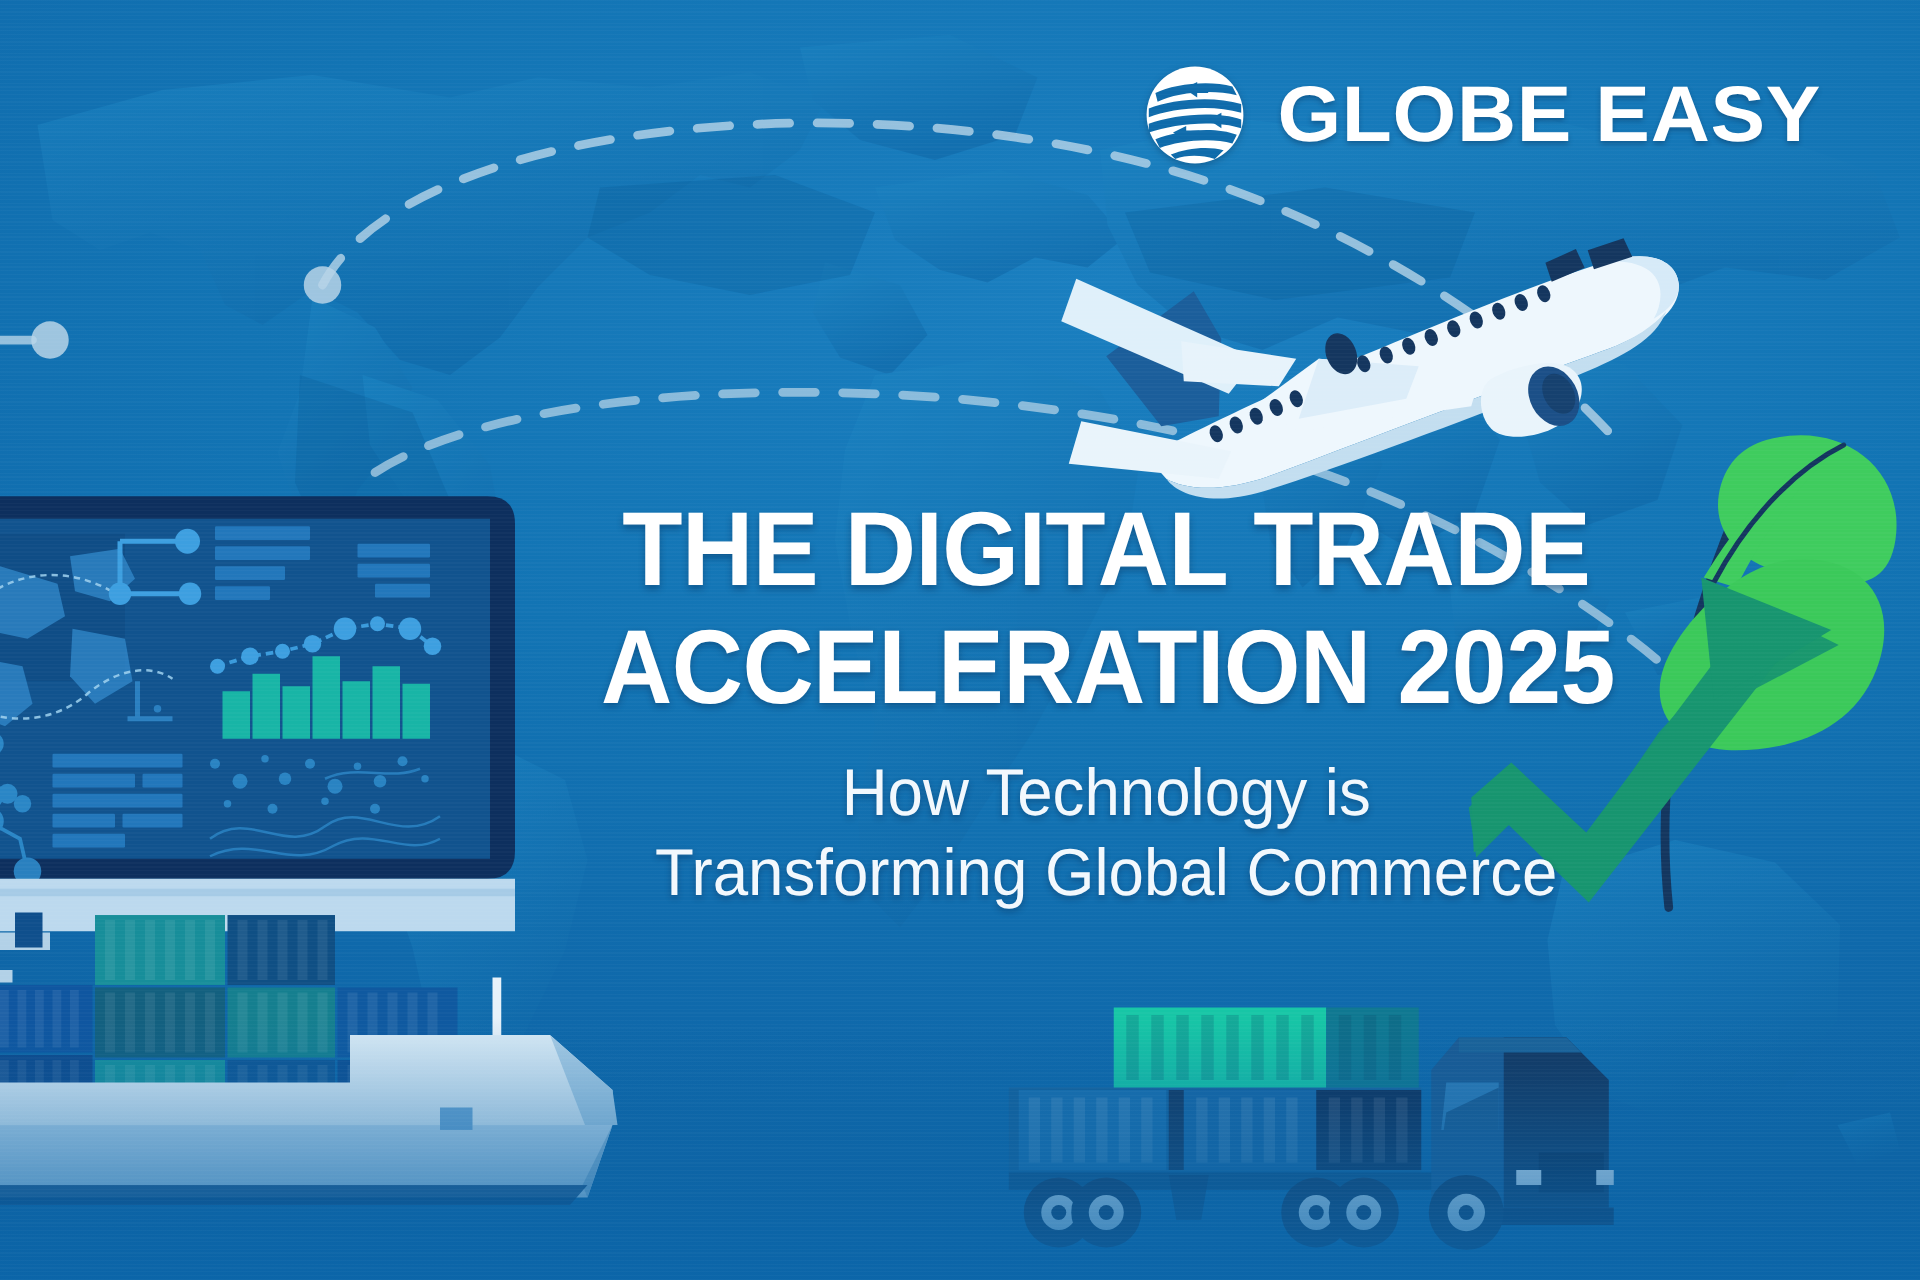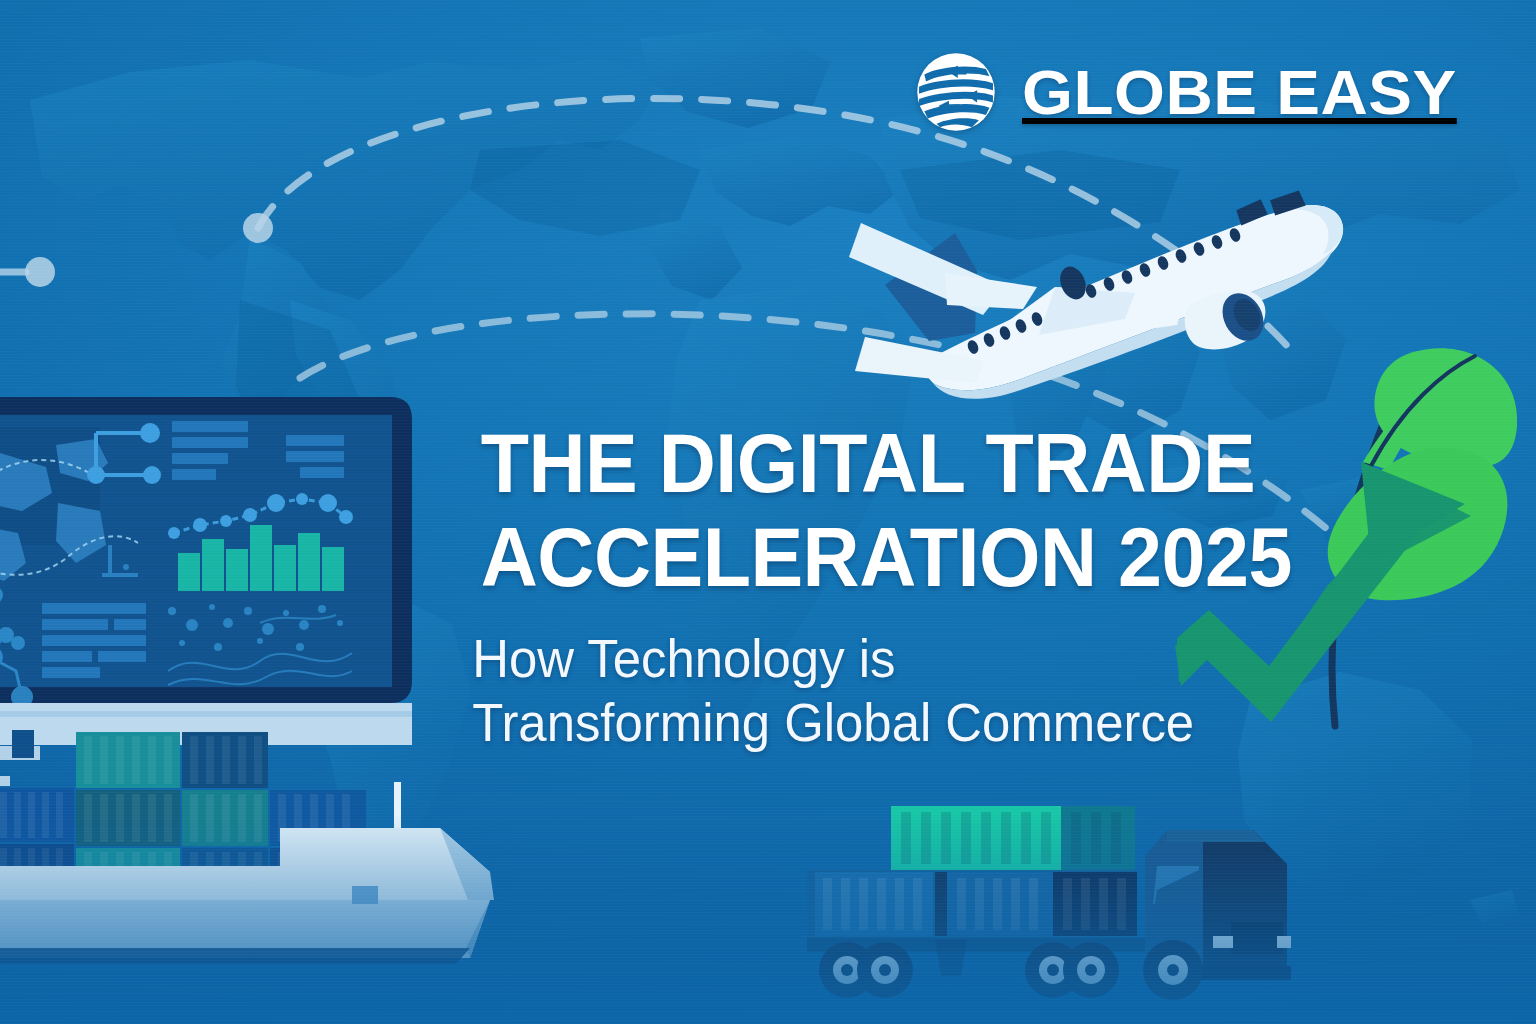--- a/index.html
+++ b/index.html
@@ -14,33 +14,33 @@
   
   .maplayer{position:absolute;inset:0;}
   .maplayer svg{width:100%;height:100%;display:block;}
 
   
   .routes{position:absolute;inset:0;}
   .routes svg{width:100%;height:100%;display:block;}
 
   
   .logo{
-    position:absolute;top:48px;right:96px;display:flex;align-items:center;gap:22px;text-decoration:underline;
+    position:absolute;top:48px;right:96px;display:flex;align-items:center;gap:22px;
   }
   .logo-globe{width:88px;height:88px;filter:drop-shadow(0 2px 3px rgba(0,20,50,.28));}
   .logo-text{
     color:#ffffff;font-size:63px;font-weight:bold;letter-spacing:.5px;
     font-family:"Liberation Sans",sans-serif;line-height:1;
     text-shadow:0 2px 4px rgba(0,25,60,.30);
     transform:scaleX(1.04);transform-origin:left center;white-space:nowrap;
   }
 
   
   .headline{
-    position:absolute;left:455px;top:422px;width:860px;
+    position:absolute;left:455px;top:398px;width:860px;text-align:center;
   }
   .title-line{
     color:#ffffff;font-weight:bold;font-size:84px;line-height:.98;
     letter-spacing:-0.5px;white-space:nowrap;
     text-shadow:0 3px 6px rgba(0,25,60,.33);
     transform:scaleX(.94);transform-origin:center center;
   }
   .title-line.l2{margin-top:12px;}
   .subtitle{
     margin-top:28px;color:#f2f8fd;font-size:53px;line-height:1.22;font-weight:normal;

